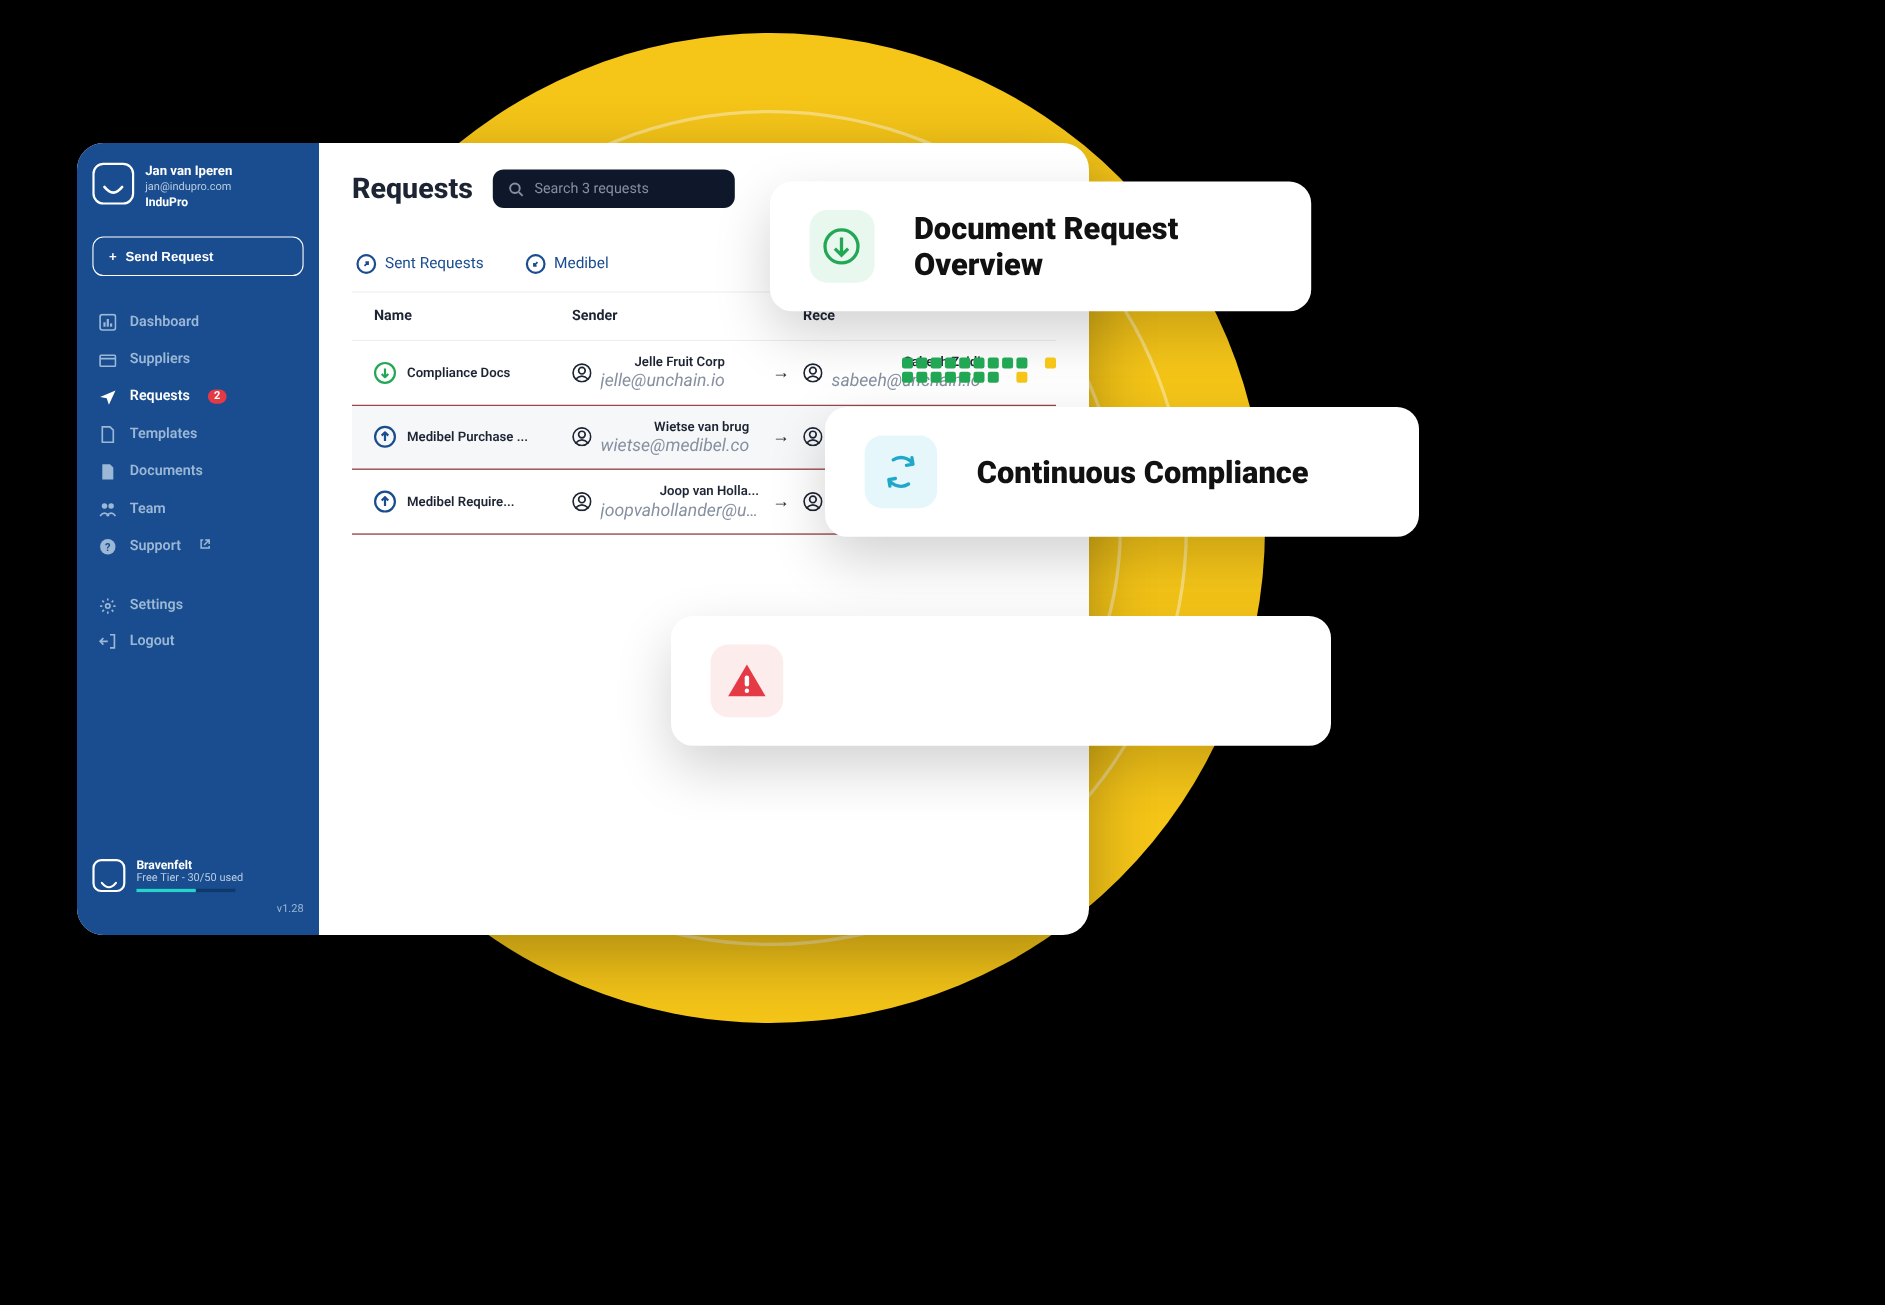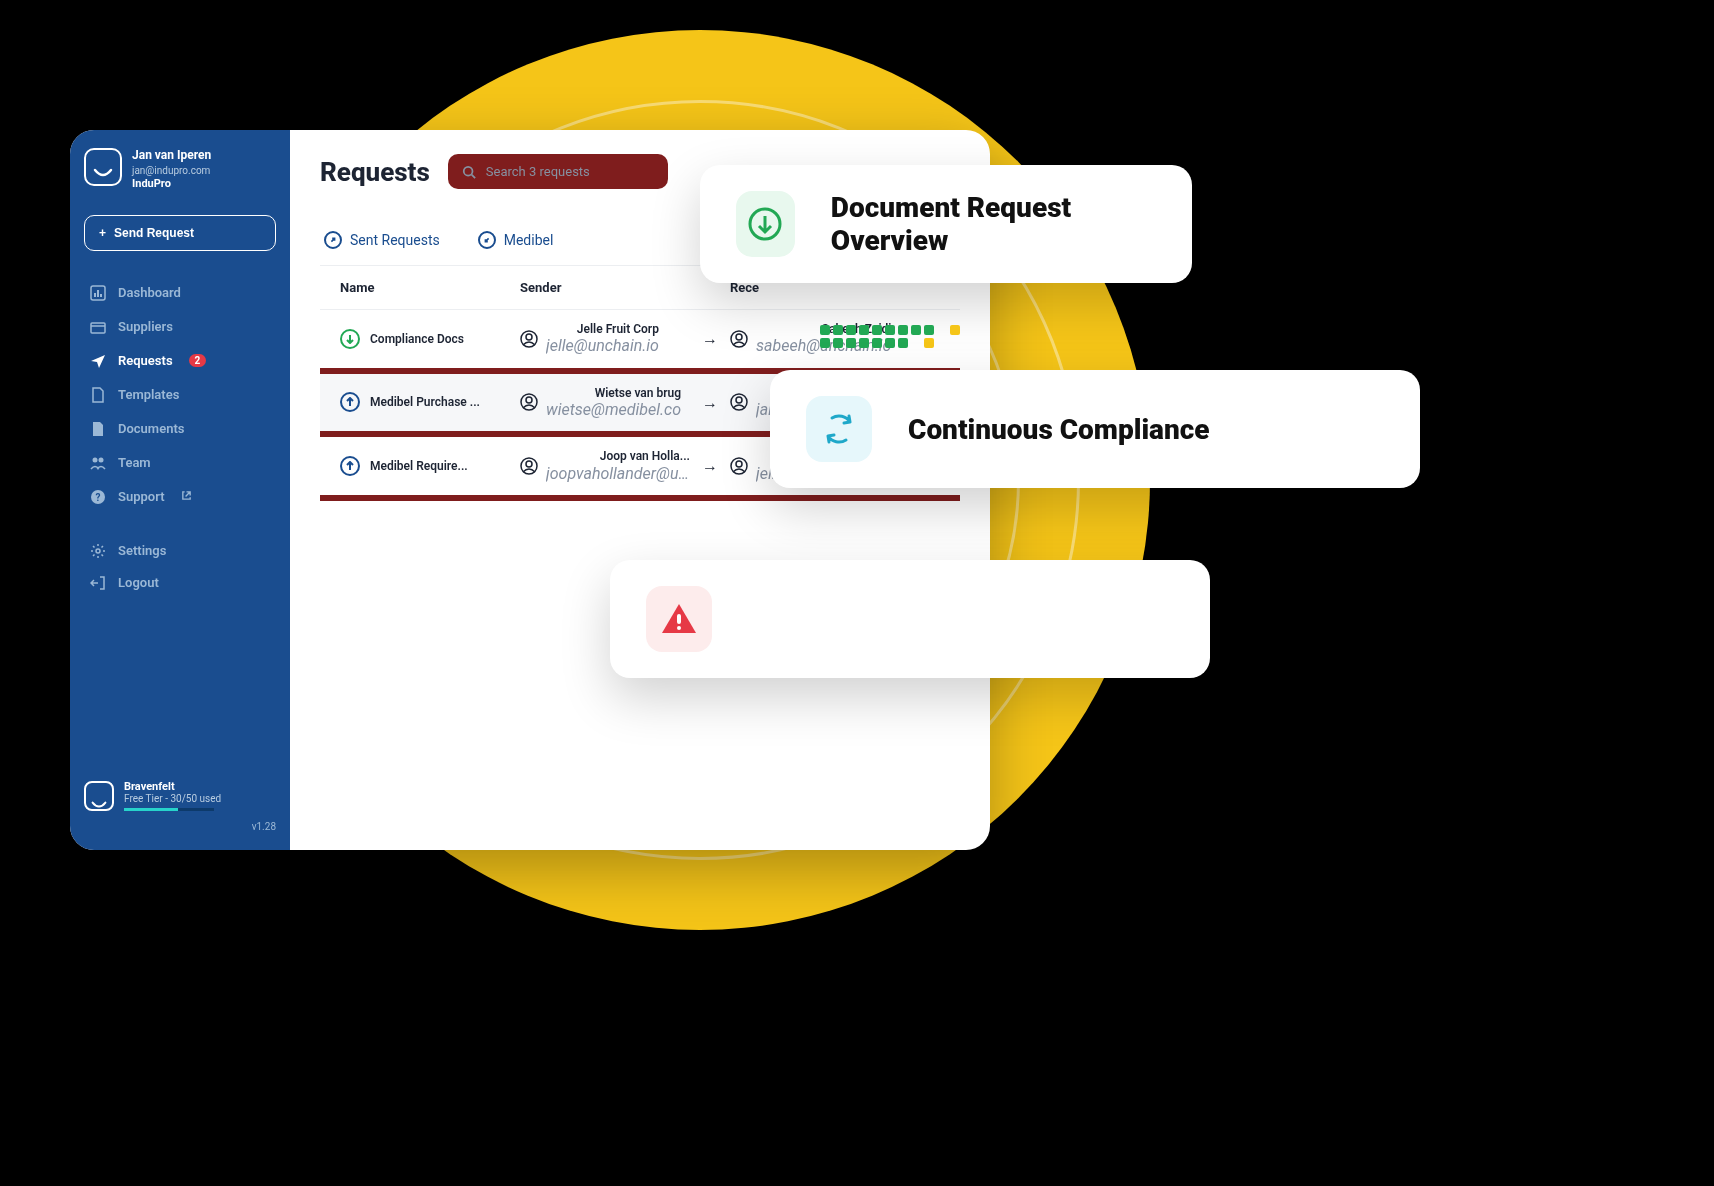--- a/index.html
+++ b/index.html
@@ -163,21 +163,21 @@
     align-items: center;
     gap: 18px;
     margin-bottom: 34px;
   }
   .page-title {
     font-size: 26px;
     font-weight: 800;
     color: #1d2433;
   }
   .search-box {
-    background: #7f1d1d;
+    background: #0f172a;
     border-radius: 10px;
     padding: 10px 14px;
     display: flex;
     align-items: center;
     gap: 10px;
     font-size: 13px;
     color: #8690a0;
     width: 220px;
   }
   .tabs {
@@ -220,21 +220,21 @@
     color: #1d2433;
     border-top: 1px solid #eceef1;
     border-bottom: 1px solid #eceef1;
   }
   .table-row {
     display: grid;
     grid-template-columns: 180px 170px 40px 180px;
     padding: 12px 20px;
     font-size: 12px;
     align-items: center;
-    border-bottom: 6px solid #7f1d1d;
+    border-bottom: 1px solid #7f1d1d;
   }
   .table-row.highlighted { background: #f6f7f9; }
   .cell-name {
     display: flex;
     align-items: center;
     gap: 10px;
     font-weight: 600;
     color: #1d2433;
   }
   .dir-icon {
@@ -279,21 +279,21 @@
   .feature-icon {
     width: 66px;
     height: 66px;
     border-radius: 16px;
     display: flex;
     align-items: center;
     justify-content: center;
   }
   .fc1 { top: 165px; left: 700px; width: 492px; }
   .fc1 .feature-icon { background: #e8f8ee; }
-  .fc2 { top: 370px; left: 770px; width: 650px; }
+  .fc2 { top: 370px; left: 750px; width: 540px; }
   .fc2 .feature-icon { background: #e6f7fb; }
   .fc3 { top: 560px; left: 610px; width: 600px; }
   .fc3 .feature-icon { background: #fdecec; }
   .feature-title {
     font-size: 28px;
     font-weight: 900;
     color: #111;
   }
   .progress-dots {
     position: absolute;

